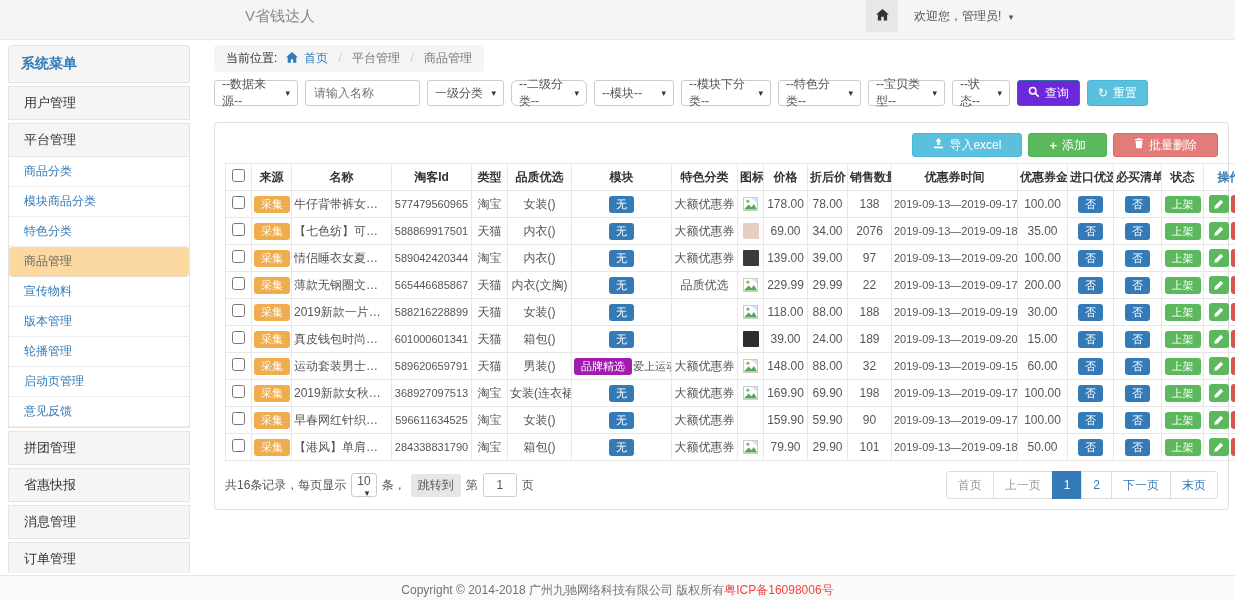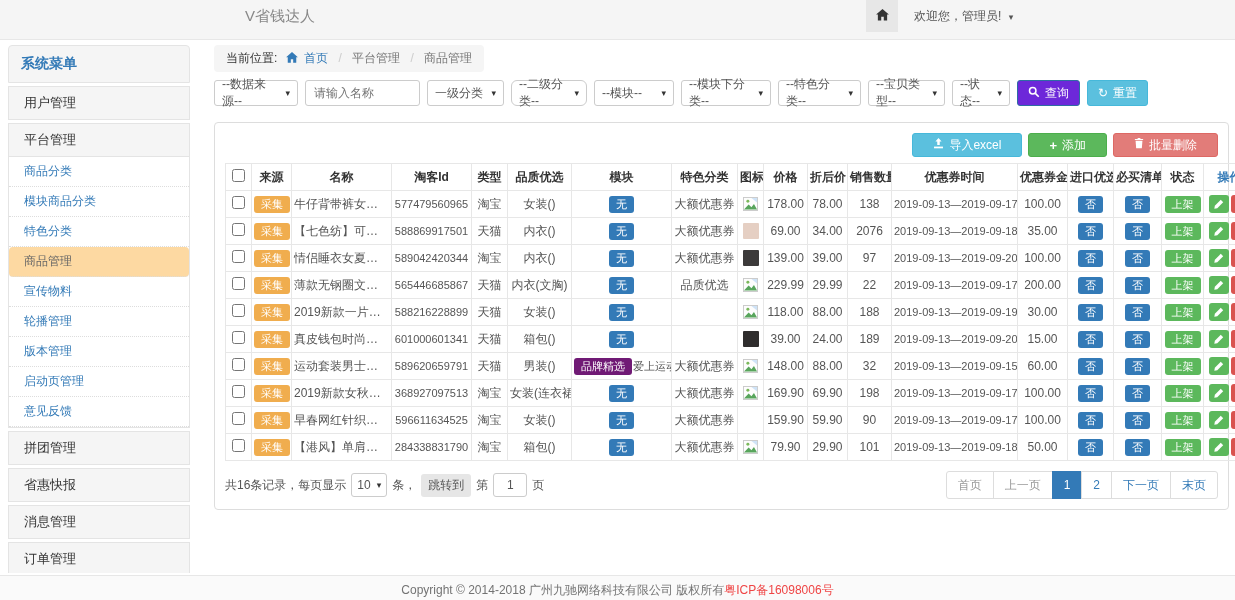--- a/index.html
+++ b/index.html
@@ -67,21 +67,21 @@
   .module-extra { font-size: 11px; color: #555; margin-left: 1px; }
   .op-btn { display: inline-flex; width: 20px; height: 18px; border-radius: 3px; border: none;
             align-items: center; justify-content: center; vertical-align: middle;
             cursor: pointer; margin: 0 1px; }
   .thumb { display: inline-block; width: 16px; height: 16px; vertical-align: middle; border-radius: 1px; }
   .thumb-wrap { display: inline-block; vertical-align: middle; line-height: 0; }
   
   .pg-row { display: flex; justify-content: space-between; align-items: center;
             margin-top: 10px; font-size: 12px; color: #555; }
   .pg-left { display: flex; align-items: center; gap: 5px; }
-  .sel-mini { height: 24px; padding: 0 5px; }
+  .sel-mini { height: 24px; padding: 0 5px; flex-direction: column; }
   .jump-chip { background: #e6e6e6; border-radius: 3px; padding: 3px 7px; color: #555; cursor: pointer; }
   .page-input { width: 34px; height: 24px; border: 1px solid #ccc; border-radius: 3px;
                 text-align: center; font-size: 12px; color: #555; }
   .pager { display: flex; }
   .pg { display: inline-block; height: 28px; line-height: 26px; padding: 0 11px;
         border: 1px solid #ddd; margin-left: -1px; color: #337ab7; background: #fff;
         cursor: pointer; }
   .pg:first-child { border-radius: 3px 0 0 3px; margin-left: 0; }
   .pg:last-child { border-radius: 0 3px 3px 0; }
   .pg.active { background: #337ab7; border-color: #337ab7; color: #fff; }
@@ -116,22 +116,22 @@
   <div class="side-title">系统菜单</div>
   <div>
       <div class="side-group">用户管理</div>
       <div class="side-group">平台管理</div>
       <div class="side-sublist">
         <div class="side-subitem">商品分类</div>
         <div class="side-subitem">模块商品分类</div>
         <div class="side-subitem">特色分类</div>
         <div class="side-subitem active">商品管理</div>
         <div class="side-subitem">宣传物料</div>
+        <div class="side-subitem">版本管理</div>
         <div class="side-subitem">轮播管理</div>
-        <div class="side-subitem">版本管理</div>
         <div class="side-subitem">启动页管理</div>
         <div class="side-subitem">意见反馈</div>
       </div>
       <div class="side-group">拼团管理</div>
       <div class="side-group">省惠快报</div>
       <div class="side-group">消息管理</div>
       <div class="side-group">订单管理</div>
     </div>
 </div>
 
@@ -460,21 +460,21 @@
                 </svg>
               </button></td>
           </tr>
           <tr>
             <td><input type="checkbox" style=""></td>
             <td><span class="badge" style="background: rgb(240, 173, 78);">采集</span></td>
             <td class="name-cell">运动套装男士卫衣初秋...</td>
             <td class="num">589620659791</td>
             <td>天猫</td>
             <td>男装()</td>
-            <td><span class="badge" style="background: #701a75;">品牌精选</span><span class="module-extra">爱上运动</span></td>
+            <td><span class="badge" style="background: #a21caf;">品牌精选</span><span class="module-extra">爱上运动</span></td>
             <td>大额优惠券</td>
             <td><span class="thumb-wrap"><svg width="15" height="14" viewBox="0 0 16 15">
                   <rect x="0.5" y="0.5" width="15" height="14" fill="#fdfdfd" stroke="#c9c9c9"></rect>
                   <path d="M9 1 L15 1 L15 6 Z" fill="#cfe3f7"></path>
                   <circle cx="5.2" cy="4.6" r="1.6" fill="#7cb95c"></circle>
                   <path d="M1 13.5 L6 8 L9 11 L11.7 7.5 L15 13.5 Z" fill="#58a55c"></path>
                 </svg></span></td>
             <td>148.00</td>
             <td>88.00</td>
             <td>32</td>

